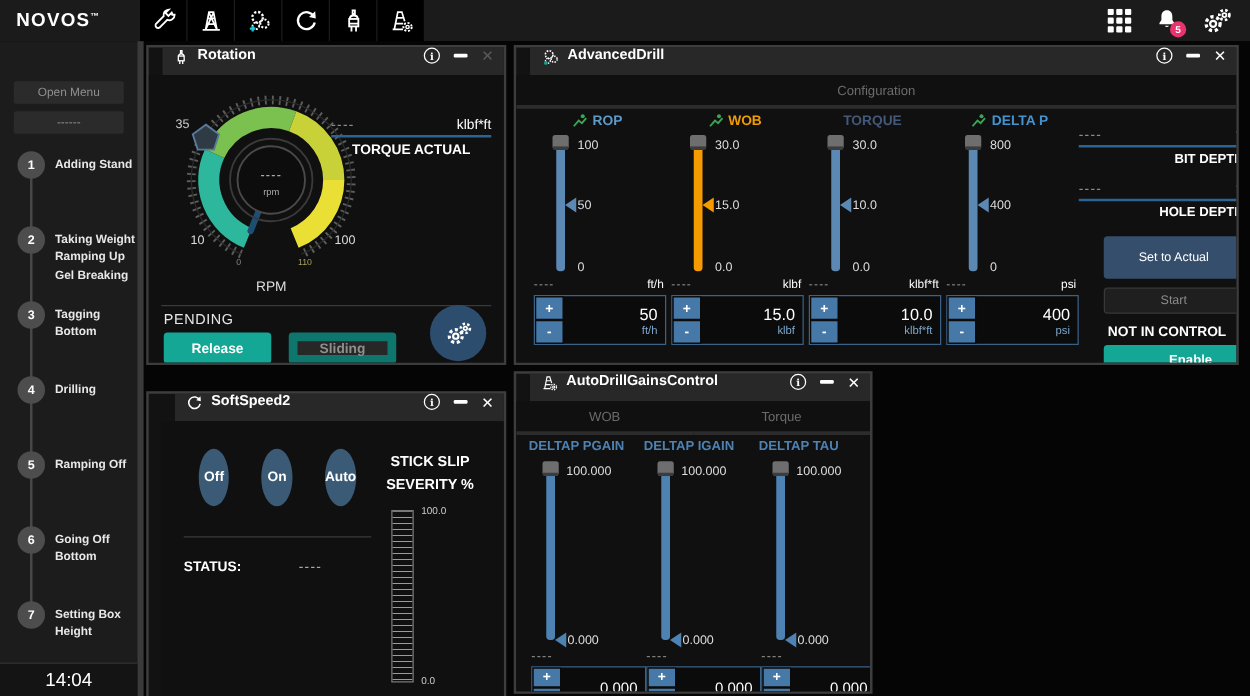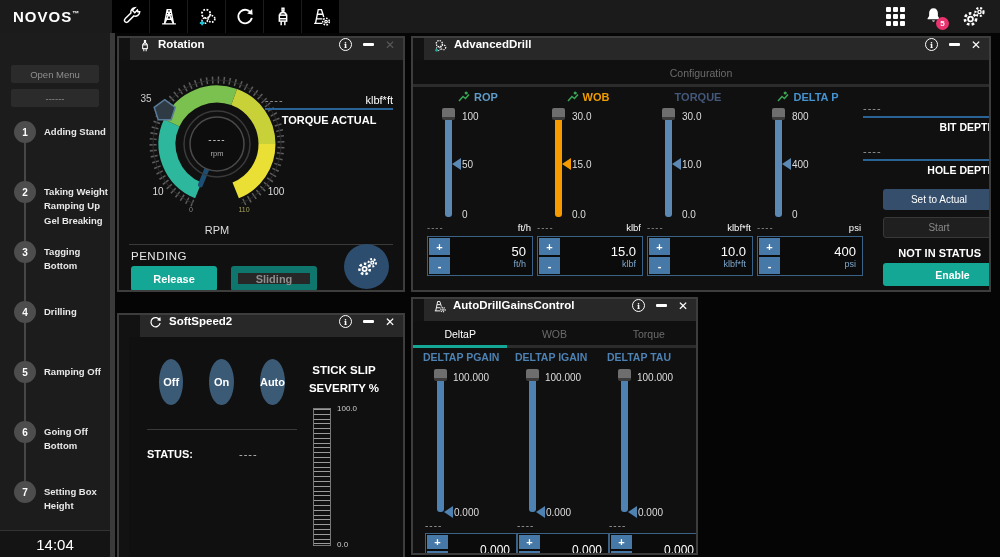--- a/index.html
+++ b/index.html
@@ -91,21 +91,21 @@
   
   .adv-content { display:flex; padding:2px 6px 0 10px; }
   .acol { width:110px; flex:none; }
   .col-head { height:15px; display:flex; align-items:center; justify-content:center; gap:4px; font-size:11px; font-weight:bold; }
   .adv-info { flex:1; padding-right:4px; }
   .depth { width:132px; margin-left:auto; }
   .depth.first { margin-top:13px; }
   .depth.second { margin-top:12px; }
   .d-label { text-align:right; color:#fff; font-size:10.5px; font-weight:bold; margin-top:3px; }
   .adv-btn { display:block; width:112px; margin-left:auto; border-radius:3px; border:none; font-family:inherit; cursor:pointer; }
-  .btn-sta { height:21px; margin-top:13px; background:#344e6b; color:#fff; font-size:10px; }
+  .btn-sta { height:34px; margin-top:13px; background:#344e6b; color:#fff; font-size:10px; }
   .btn-start { height:21px; margin-top:7px; background:#1f1f1f; border:1px solid #383838; color:#8a8a8a; font-size:10px; }
   .ctl-status { text-align:right; color:#fff; font-size:11px; font-weight:bold; margin:9px 14px 0 0; }
   .btn-enable { height:23px; margin-top:4px; color:#fff; font-size:10.5px; font-weight:bold;padding-left:27px; }
 
   
   .ss-left { position:absolute; left:0; top:0; right:118px; bottom:0; }
   .ss-circles { display:flex; gap:26px; margin:22px 0 0 30px; }
   .circle-btn { width:46px; height:46px; border-radius:50%; background:#3b5a76; border:none; color:#fff; font-size:11px; font-weight:bold; cursor:pointer; font-family:inherit; }
   .ss-div { margin:24px 0 0 18px; width:150px; height:1px; background:#3a3a3a; }
   .ss-status { display:flex; margin:18px 0 0 18px; font-size:11px; }
@@ -481,21 +481,21 @@
             </div>
             <div class="depth second">
               <div class="t-row">
                 <span class="t-dash">----</span>
                 <span class="t-unit">ft</span>
               </div>
               <div class="d-label">HOLE DEPTH</div>
             </div>
             <button class="adv-btn btn-sta">Set to Actual</button>
             <button class="adv-btn btn-start">Start</button>
-            <div class="ctl-status">NOT IN STATUS</div>
+            <div class="ctl-status">NOT IN CONTROL</div>
             <button class="adv-btn btn-enable" style="background: rgb(20, 167, 149);">Enable</button>
           </div>
         </div>
       </div>
     </div>
 
     <div class="panel" id="p-softspeed">
       <div class="phead">
         <svg width="15" height="15" viewBox="0 0 24 24">
             <path d="M18.8 8.2A7.4 7.4 0 1 0 19.4 13" fill="none" stroke="#fff" stroke-width="2"></path>
@@ -545,21 +545,20 @@
           </svg>
         <span class="ptitle">AutoDrillGainsControl</span>
         <span class="pctl">
           <span class="info-ic">i</span>
           <span class="min-ic"></span>
           <span class="close-ic">✕</span>
         </span>
       </div>
       <div class="pbody">
         <div class="tabs">
-          <div class="tab active" style="border-bottom-color: rgb(20, 167, 149);">DeltaP</div>
           <div class="tab">WOB</div>
           <div class="tab">Torque</div>
         </div>
 
         <div class="gains-content">
 
           <div class="gcol">
             <div class="g-label">DELTAP PGAIN</div>
             <div class="vslider tall">
               <div class="vs-track" style="background: rgb(77, 130, 179);"></div>

